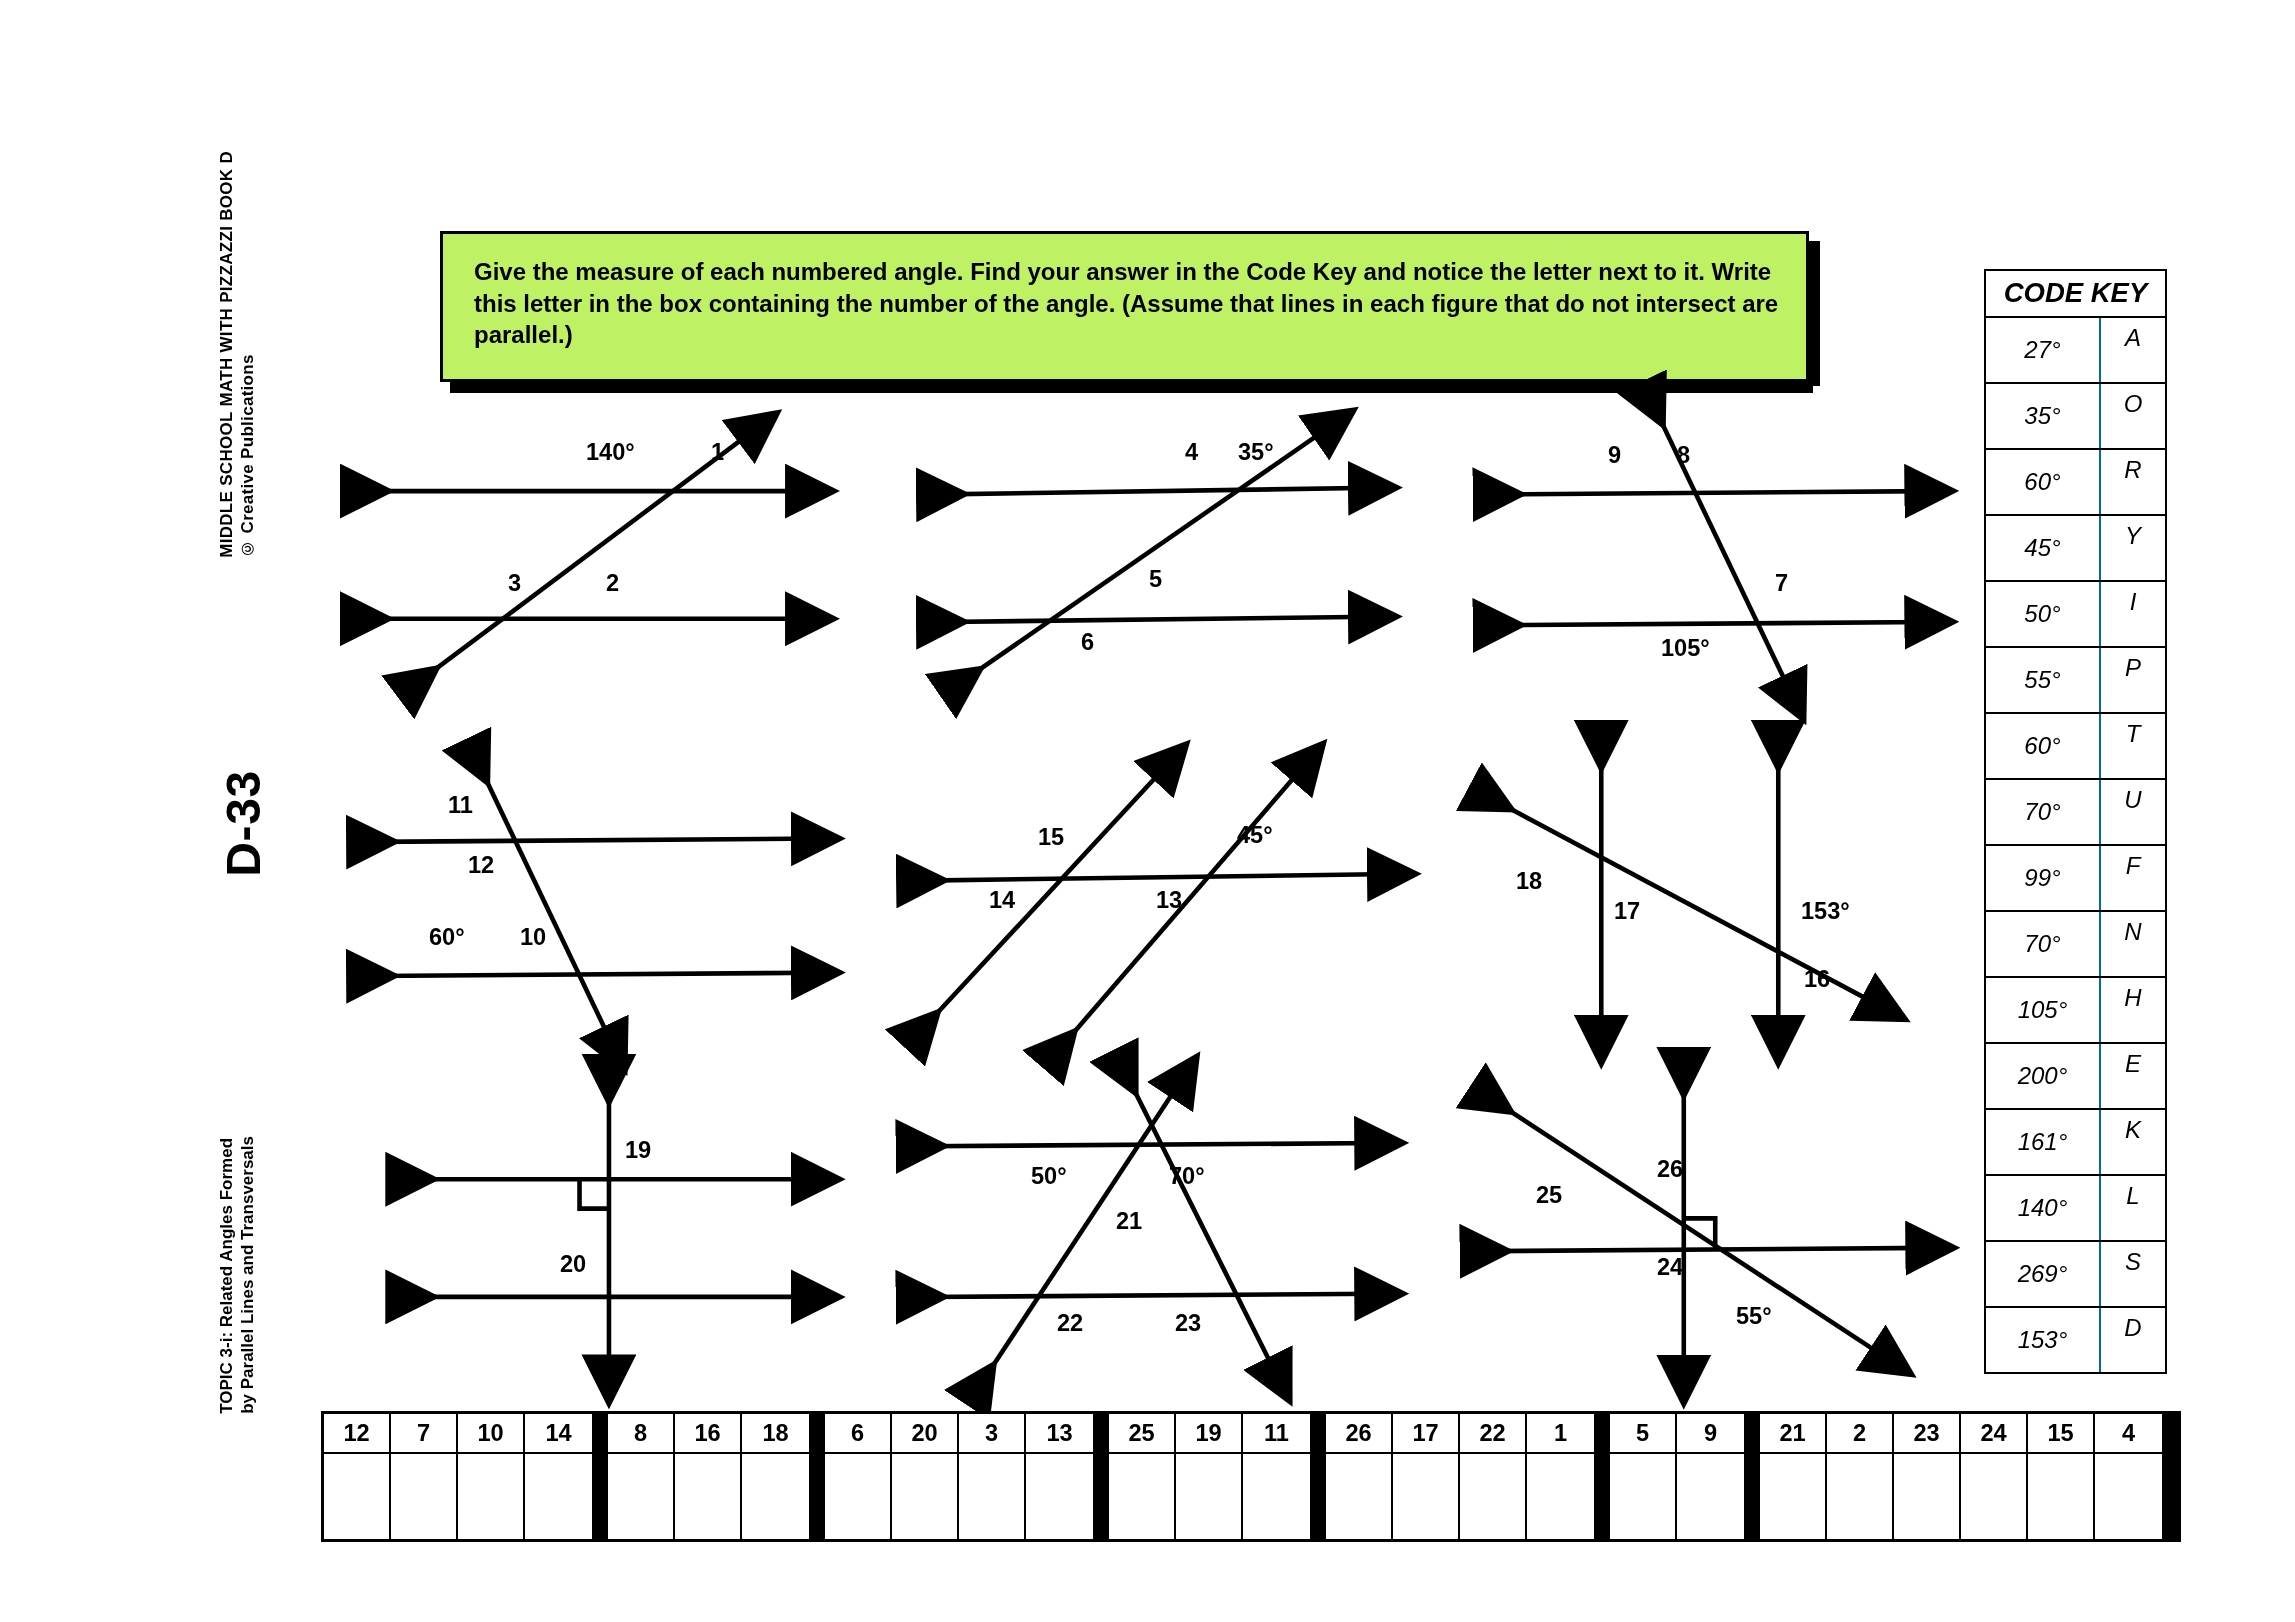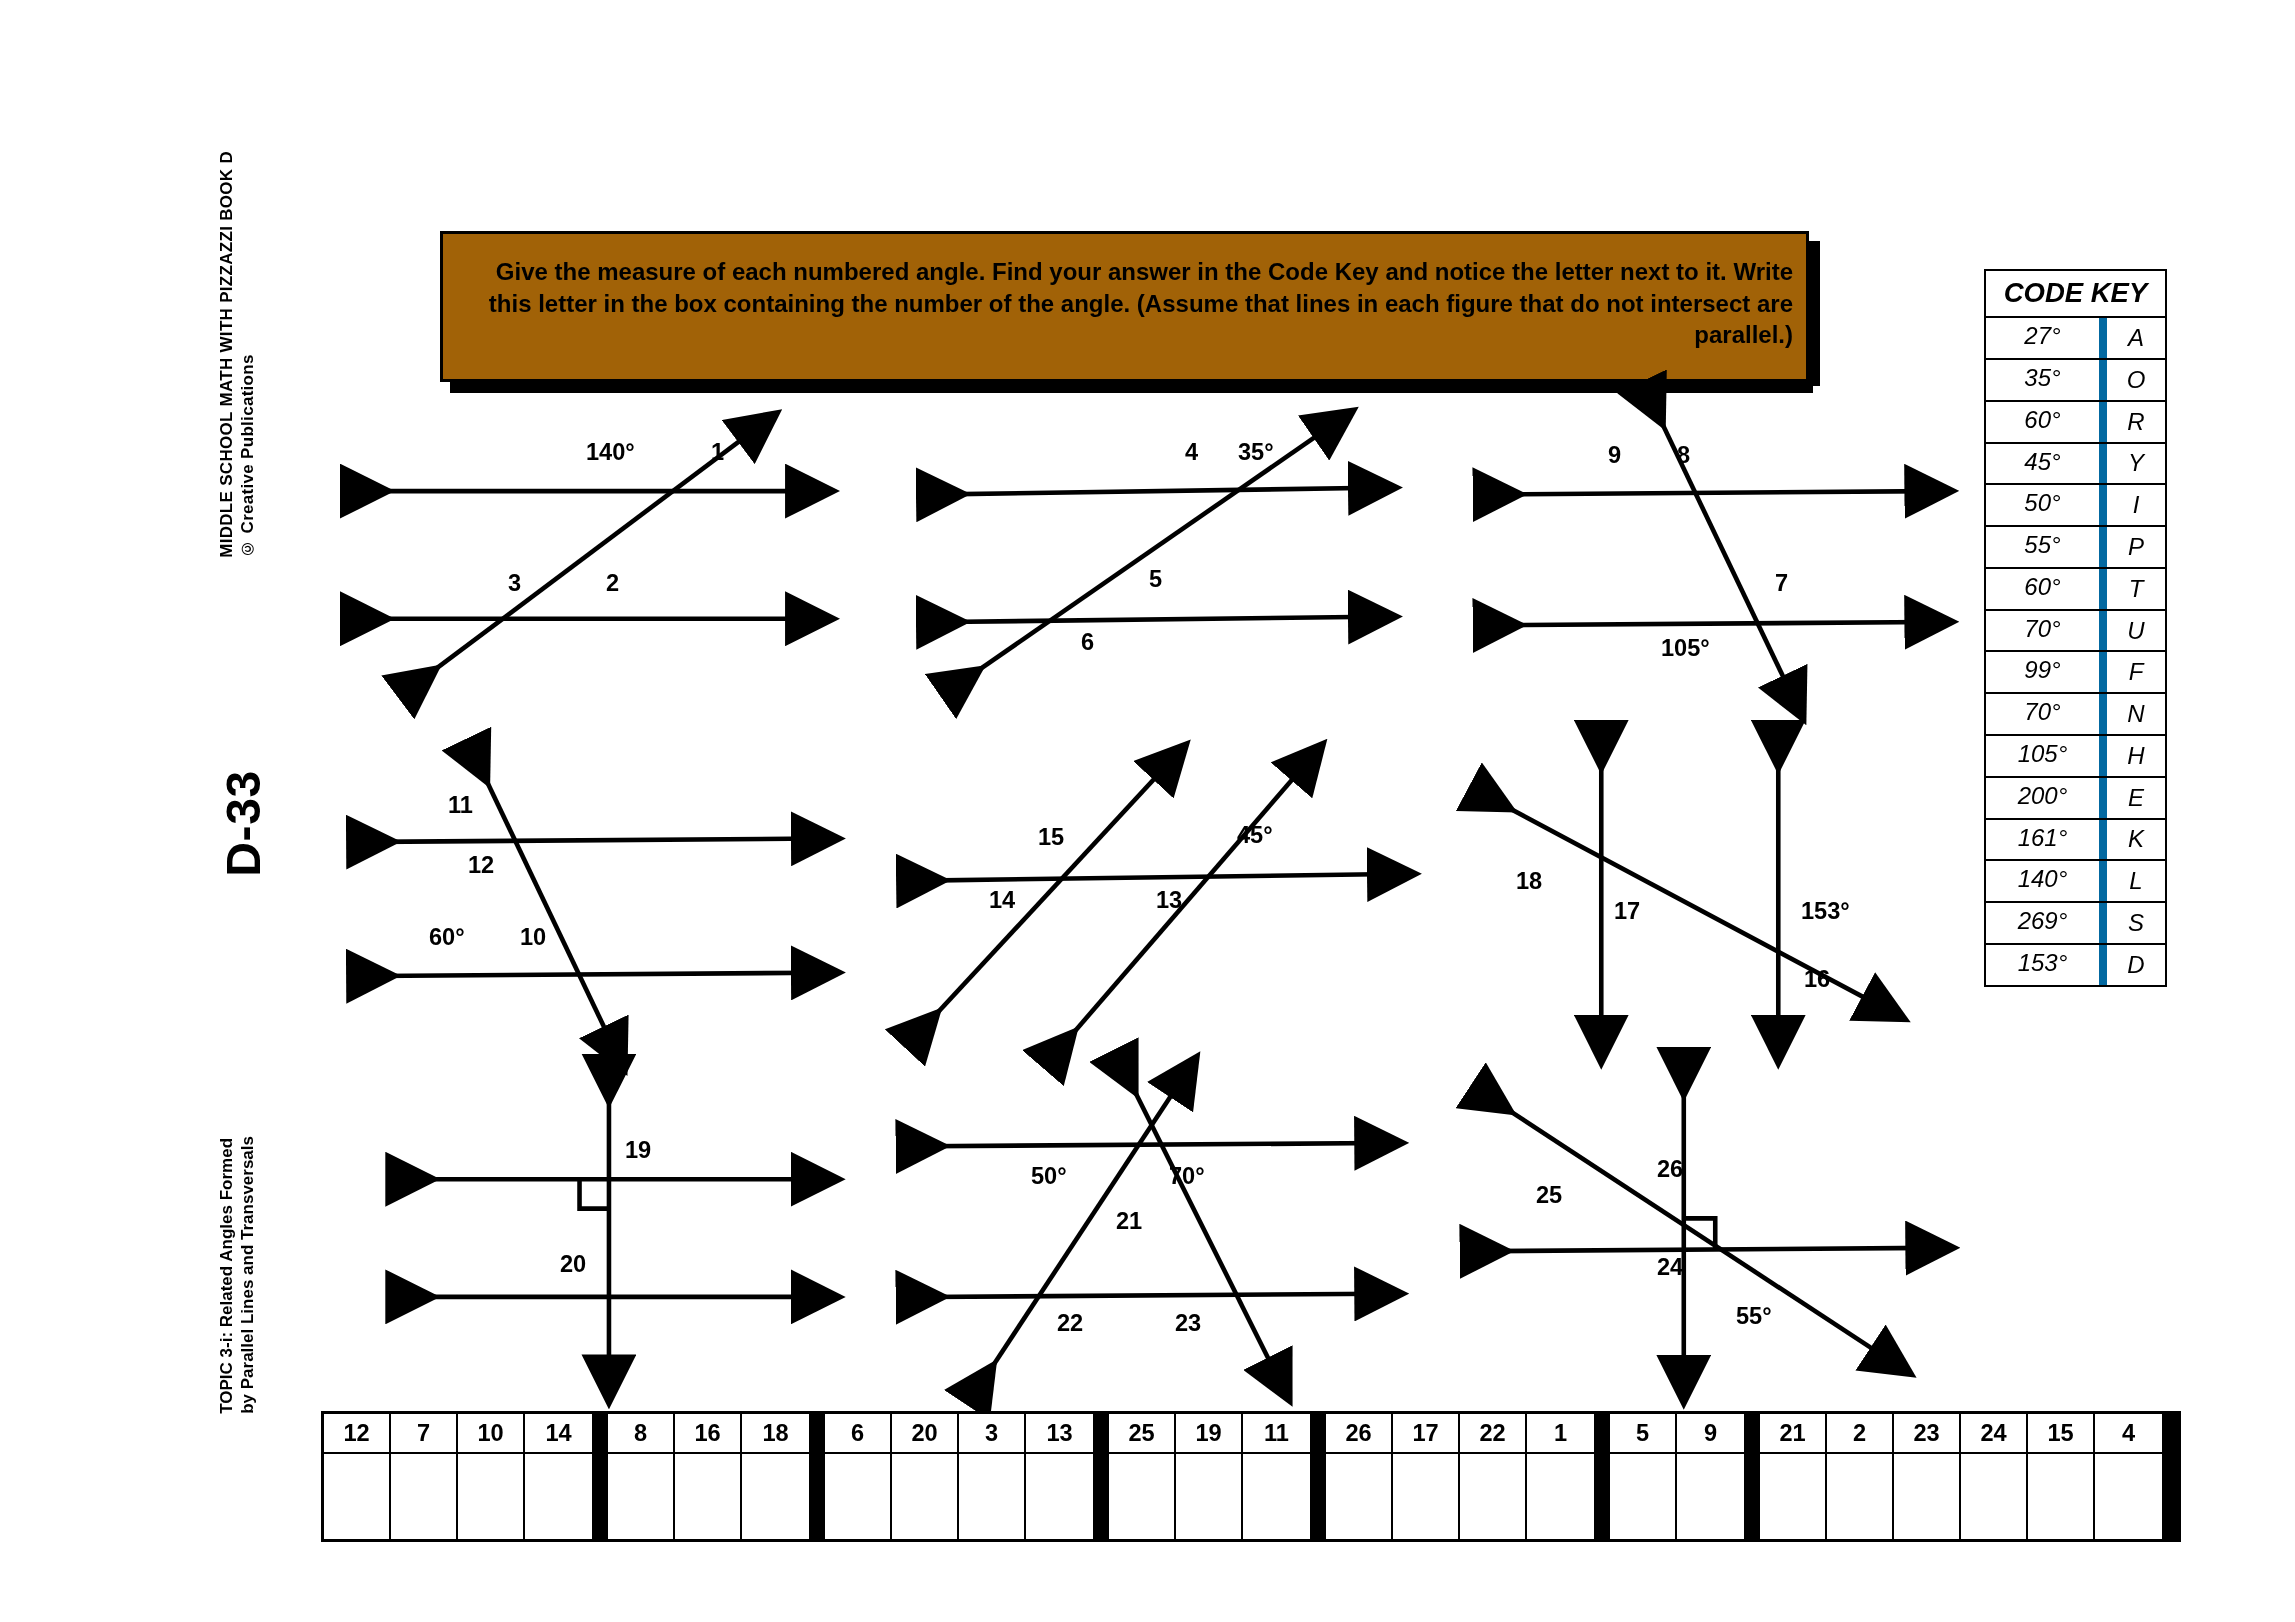--- a/index.html
+++ b/index.html
@@ -9,31 +9,31 @@
   
   .vtext{position:absolute;writing-mode:vertical-rl;transform:rotate(180deg);white-space:pre;font-weight:bold;}
   #left-credit{left:216px;top:151px;font-size:17px;line-height:1.25;letter-spacing:0.3px;}
   #page-code{left:216px;top:770px;font-size:48px;font-weight:bold;letter-spacing:0.7px;}
   #topic-line{left:216px;top:1136px;font-size:17px;line-height:1.25;}
 
   
   #title{position:absolute;left:314px;top:128px;font-family:"Liberation Serif",serif;font-weight:bold;font-size:54px;letter-spacing:-0.7px;white-space:nowrap;}
 
   
-  #instruction-box{position:absolute;left:440px;top:231px;width:1369px;height:151px;border:3.3px solid #000;background:#a16207;box-sizing:border-box;text-align:right;}
+  #instruction-box{position:absolute;left:440px;top:231px;width:1369px;height:151px;border:3.3px solid #000;background:#bef264;box-sizing:border-box;}
   #instruction-box .shadow-r{position:absolute;right:-14.4px;top:6.5px;width:14.4px;height:100%;background:#000;}
   #instruction-box .shadow-b{position:absolute;left:6.5px;bottom:-14.4px;width:100%;height:14.4px;background:#000;}
   #instruction-text{position:absolute;left:31px;top:22px;right:13px;font-size:24px;font-weight:bold;line-height:1.32;}
 
   
   #code-key{position:absolute;left:1984px;top:269px;width:183px;border:2.6px solid #000;box-sizing:border-box;background:#fff;font-style:italic;}
   #code-key .kk-head{text-align:center;font-size:27.5px;font-weight:bold;line-height:1.12;padding:6.5px 0 7.9px;border-bottom:2.6px solid #000;}
   #code-key .kk-row{display:flex;border-bottom:2px solid #000;}
   #code-key .kk-row:last-child{border-bottom:none;}
-  #code-key .kk-deg{flex:0 0 113px;text-align:center;font-size:24px;padding:4px 0;border-right:8px solid #0369a1;}
+  #code-key .kk-deg{flex:0 0 113px;text-align:center;font-size:24px;padding:18px 0;border-right:2px solid #0369a1;}
   #code-key .kk-let{flex:1;text-align:center;font-size:24px;padding:5.9px 0;font-weight:normal;}
 
   
   #answer-strip{position:absolute;left:321px;top:1411px;width:1860px;height:131px;border:3.3px solid #000;box-sizing:border-box;display:flex;background:#fff;}
   .cellgrp{display:flex;}
   .sep{width:17px;background:#000;}
   .cell{width:67px;border-right:2.6px solid #000;display:flex;flex-direction:column;box-sizing:border-box;}
   .cell:last-child{border-right:none;}
   .cell .num{height:38px;display:flex;align-items:center;justify-content:center;font-size:23.6px;font-weight:bold;border-bottom:2.6px solid #000;}
   .cell .blank{flex:1;}

